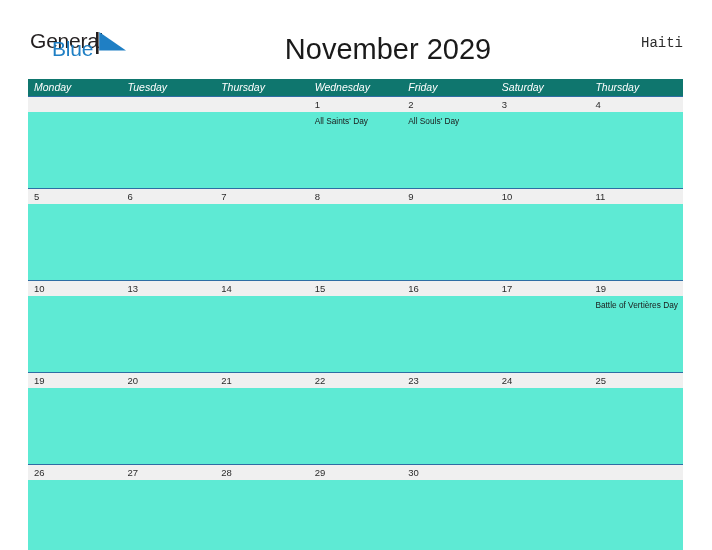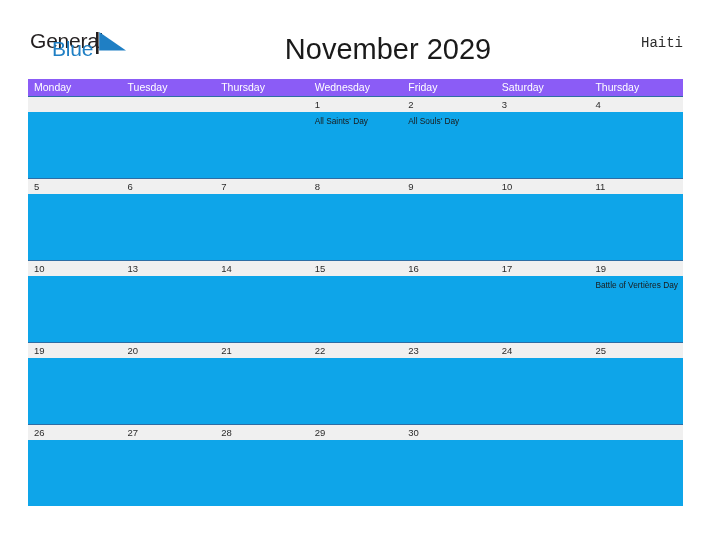--- a/index.html
+++ b/index.html
@@ -90,21 +90,22 @@
     position: absolute;
     left: 28px;
     top: 79px;
     width: 655px;
   }
 
   .weekday-row {
     display: flex;
     width: 100%;
     height: 17px;
-    background: #8b5cf6;
+    background: #0f766e;
+    font-style: italic;
   }
   .weekday-cell {
     width: 93.571px;
     color: #ffffff;
     font-size: 10.5px;
     line-height: 17px;
     padding-left: 6px;
     box-sizing: border-box;
     font-family: "Liberation Sans", sans-serif;
     white-space: nowrap;
@@ -132,22 +133,22 @@
     padding-left: 6px;
     font-size: 9.5px;
     line-height: 15px;
     color: #2b2b2b;
     font-family: "Liberation Sans", sans-serif;
   }
 
   .event-band {
     display: flex;
     width: 100%;
-    height: 66px;
-    background: #0ea5e9;
+    height: 76px;
+    background: #5eead4;
   }
   .event-cell {
     width: 93.571px;
     box-sizing: border-box;
     padding: 3px 5px 0 6px;
     font-size: 8.3px;
     line-height: 12.5px;
     color: #1a1a1a;
     font-family: "Liberation Sans", sans-serif;
     word-wrap: break-word;

